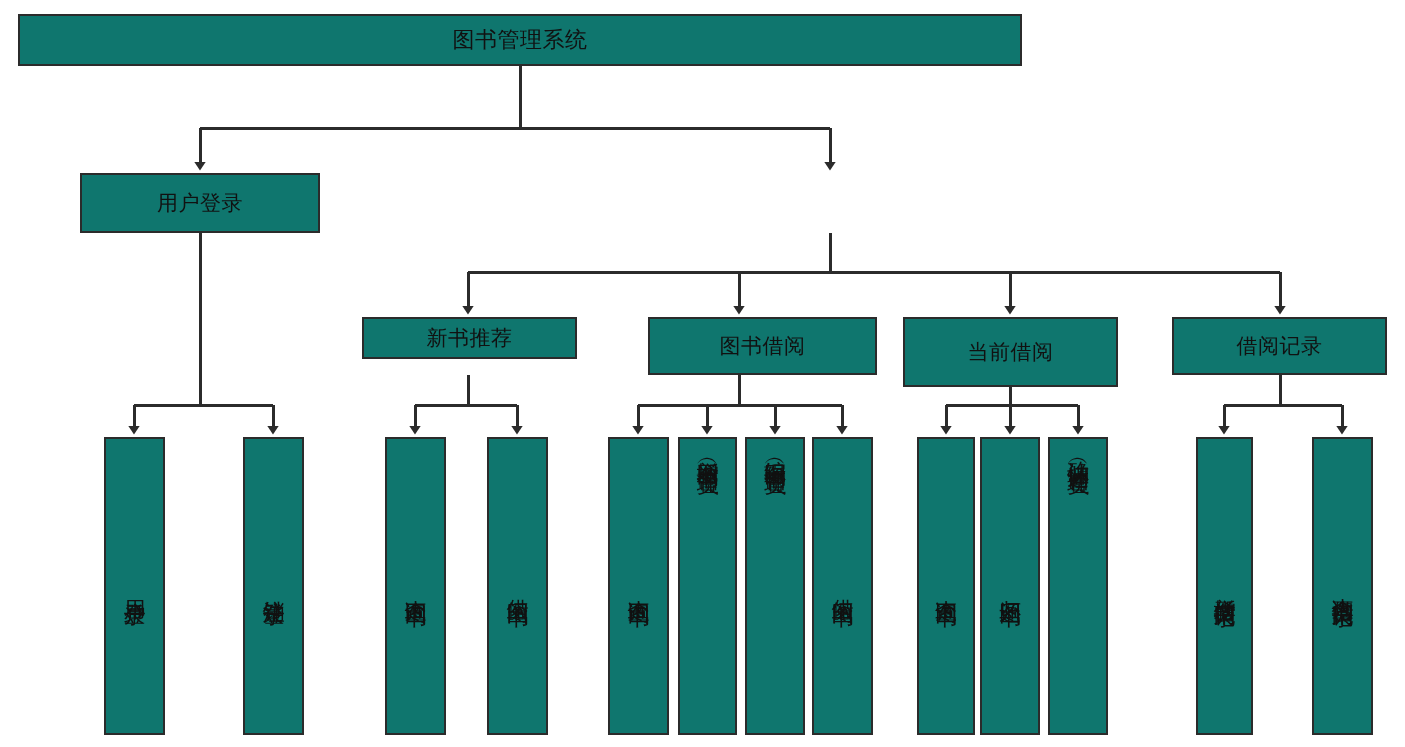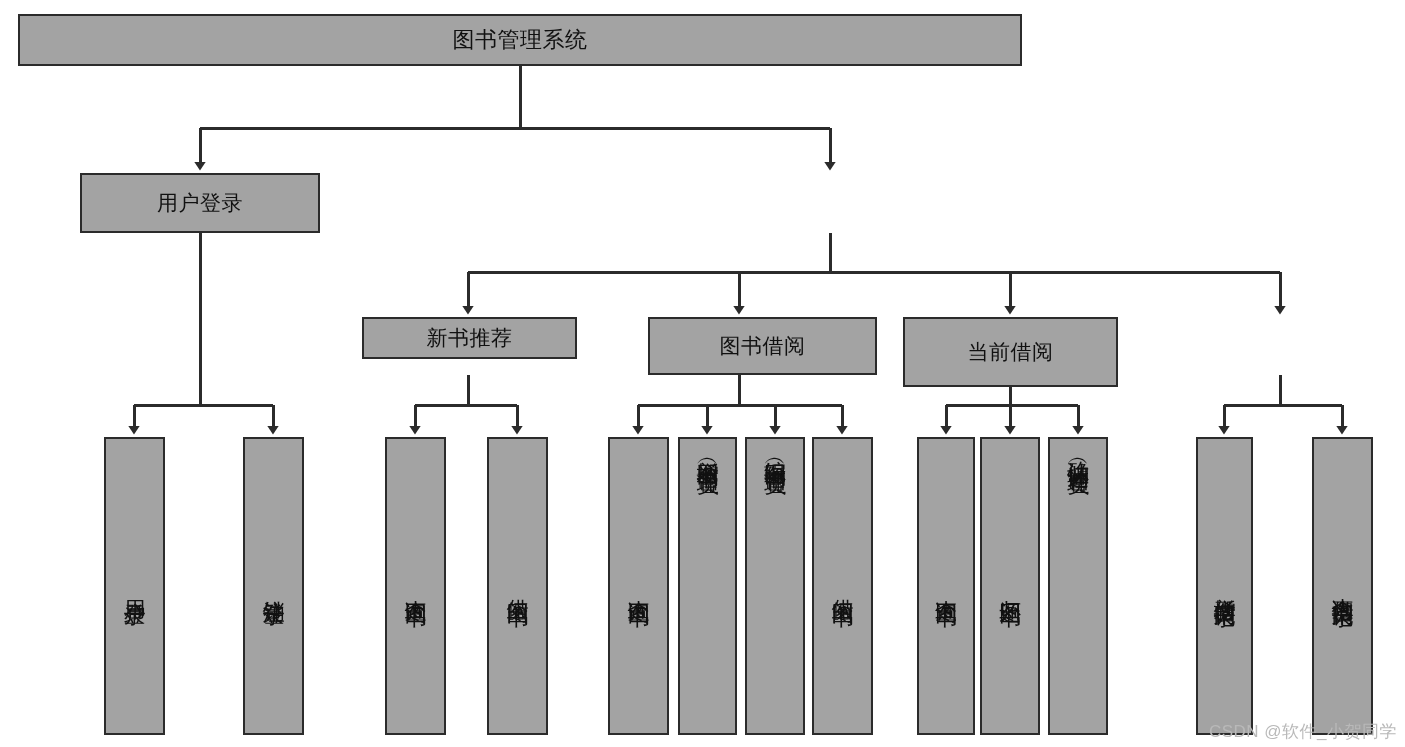--- a/index.html
+++ b/index.html
@@ -22,21 +22,21 @@
     left: 0;
     top: 0;
     width: 1405px;
     height: 747px;
     pointer-events: none;
   }
   .node {
     position: absolute;
     box-sizing: border-box;
     border: 2px solid #2b2b2b;
-    background: #a3a3a3;
+    background: #0f766e;
     display: flex;
     align-items: center;
     justify-content: center;
     color: #111111;
   }
   .node.horiz {
     font-size: 21px;
     letter-spacing: 0.5px;
     line-height: 1.2;
   }
@@ -143,20 +143,23 @@
 
   <div class="node horiz" style="left: 362px; top: 317px; width: 215px; height: 42px;">
       <span>新书推荐</span>
     </div>
   <div class="node horiz" style="left: 648px; top: 317px; width: 229px; height: 58px;">
       <span>图书借阅</span>
     </div>
   <div class="node horiz" style="left: 903px; top: 317px; width: 215px; height: 70px;">
       <span>当前借阅</span>
     </div>
+  <div class="node horiz" style="left: 1172px; top: 317px; width: 215px; height: 58px;">
+      <span>借阅记录</span>
+    </div>
 
   <div class="node leaf" style="left: 104px; top: 437px; width: 61px; height: 298px;">
       <div class="leaf-inner">
         <span class="vlabel">用户登录</span>
       </div>
     </div>
   <div class="node leaf" style="left: 243px; top: 437px; width: 61px; height: 298px;">
       <div class="leaf-inner">
         <span class="vlabel">注销登录</span>
       </div>
@@ -210,14 +213,13 @@
       <div class="leaf-inner">
         <span class="vlabel">新增借阅记录</span>
       </div>
     </div>
   <div class="node leaf" style="left: 1312px; top: 437px; width: 61px; height: 298px;">
       <div class="leaf-inner">
         <span class="vlabel">查询借阅记录</span>
       </div>
     </div>
 
-  <div class="watermark">CSDN @软件_小贺同学</div>
 </div>
 
 </body></html>

